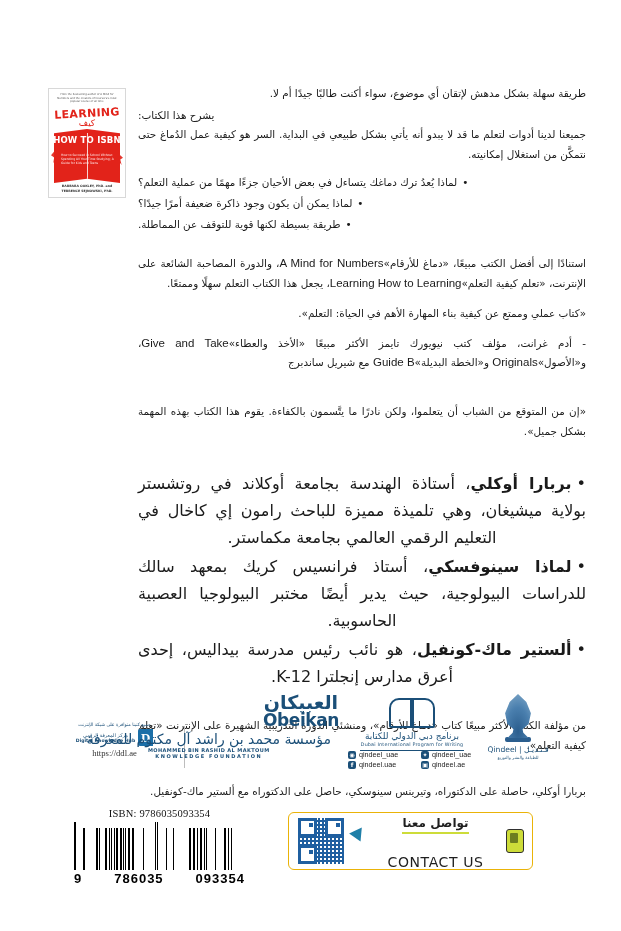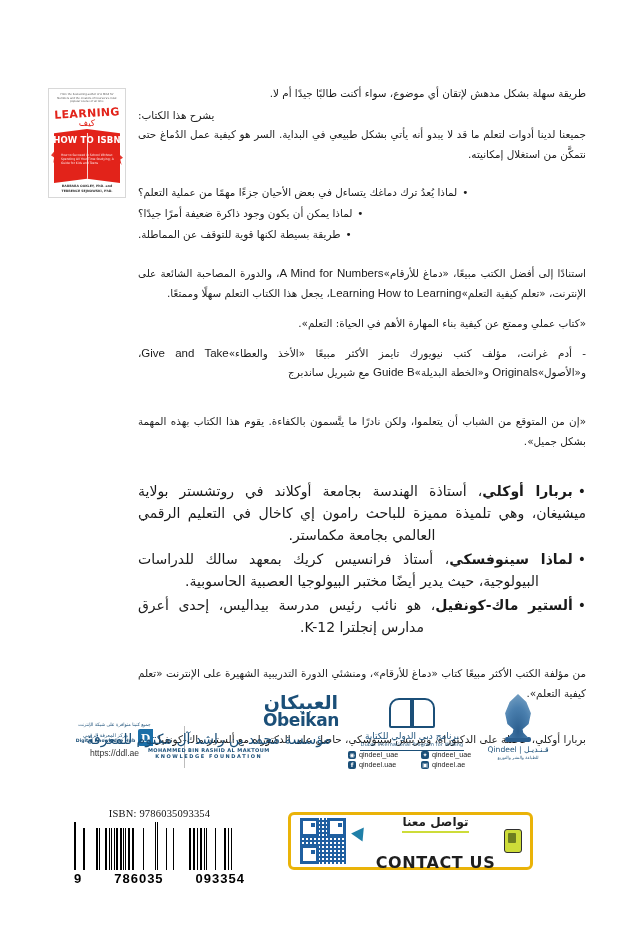--- a/index.html
+++ b/index.html
@@ -148,21 +148,21 @@
     font-size: 10.4px;
     line-height: 19.5px;
     margin: 0 0 0 0;
     text-align: right;
   }
   .para.justify { text-align: justify; text-align-last: right; }
   .lead { margin-bottom: 2px; }
 
   .bullets {
     list-style: none;
-    margin: 18px 0 0 0;
+    margin: 8px 0 0 0;
     padding: 0;
   }
   .bullets li {
     font-size: 10.4px;
     line-height: 21px;
     text-align: left;
     position: relative;
     padding-left: 0;
   }
   .bullets li .bdot {
@@ -177,22 +177,22 @@
 
   .quote-para { font-size: 10.4px; line-height: 19.5px; text-align: justify; text-align-last: right; }
   .attrib { font-size: 10.4px; line-height: 19.5px; text-align: right; }
 
   .bio {
     list-style: none;
     margin: 0;
     padding: 0;
   }
   .bio li {
-    font-size: 14px;
-    line-height: 22px;
+    font-size: 16px;
+    line-height: 27px;
     text-align: justify;
     text-align-last: center;
     margin-bottom: 2px;
   }
   .bio li b { font-weight: bold; }
   .bio-dot { margin-left: 5px; }
 
   
   .logos {
     position: absolute;
@@ -218,21 +218,21 @@
     font-family: "Liberation Serif", serif;
     font-weight: bold;
     font-size: 13px;
     line-height: 17px;
     text-align: center;
     border-radius: 2px 0 0 2px;
   }
   .ddl .dtxt { text-align: center; }
   .ddl .dtxt .l1 { font-size: 5px; color: #1b4f78; }
   .ddl .dtxt .l2 { font-size: 4.6px; color: #1b4f78; font-weight: bold; direction: ltr; }
-  .ddl .url { font-size: 8.6px; color: #333; direction: ltr; margin-top: 2px; font-family: Liberation Sans, sans-serif; }
+  .ddl .url { font-size: 8.6px; color: #333; direction: ltr; margin-top: 2px; font-family: Liberation Serif, serif; }
 
   .vdiv {
     position: absolute;
     top: 36px;
     height: 42px;
     width: 1px;
     background: #bdbdbd;
   }
 
   .mbrf {
@@ -381,21 +381,21 @@
     color: #333;
     line-height: 18px;
   }
 
   .contact {
     position: absolute;
     left: 288px;
     top: 12px;
     width: 245px;
     height: 58px;
-    border: 3px solid #eab308;
+    border: 1px solid #eab308;
     border-radius: 6px;
     background: #fff;
     display: flex;
     align-items: center;
     padding: 6px 8px;
     box-sizing: border-box;
     gap: 6px;
   }
   .contact .phone {
     width: 16px; height: 22px;
@@ -410,21 +410,21 @@
     position: absolute; left: 3px; top: 3px; width: 8px; height: 10px;
     background: #6d7d20;
     border-radius: 1px;
   }
   .contact .labels { flex: 1; text-align: center; }
   .contact .ar {
     direction: rtl; font-size: 12px; font-weight: bold; color: #1f1f1f;
     border-bottom: 2px solid #cddc39; padding-bottom: 2px; display: inline-block;
   }
   .contact .en {
-    direction: ltr; font-size: 16px; font-weight: bold; color: #1f1f1f;
+    direction: ltr; font-size: 14px; font-weight: normal; color: #1f1f1f;
     letter-spacing: .6px; margin-top: 20px;
   }
   .contact .arrow {
     width: 0; height: 0; flex: 0 0 auto;
     border-left: 7px solid transparent;
     border-right: 7px solid transparent;
     border-top: 12px solid #1f7fa8;
     transform: rotate(-25deg);
     margin-bottom: 10px;
   }

